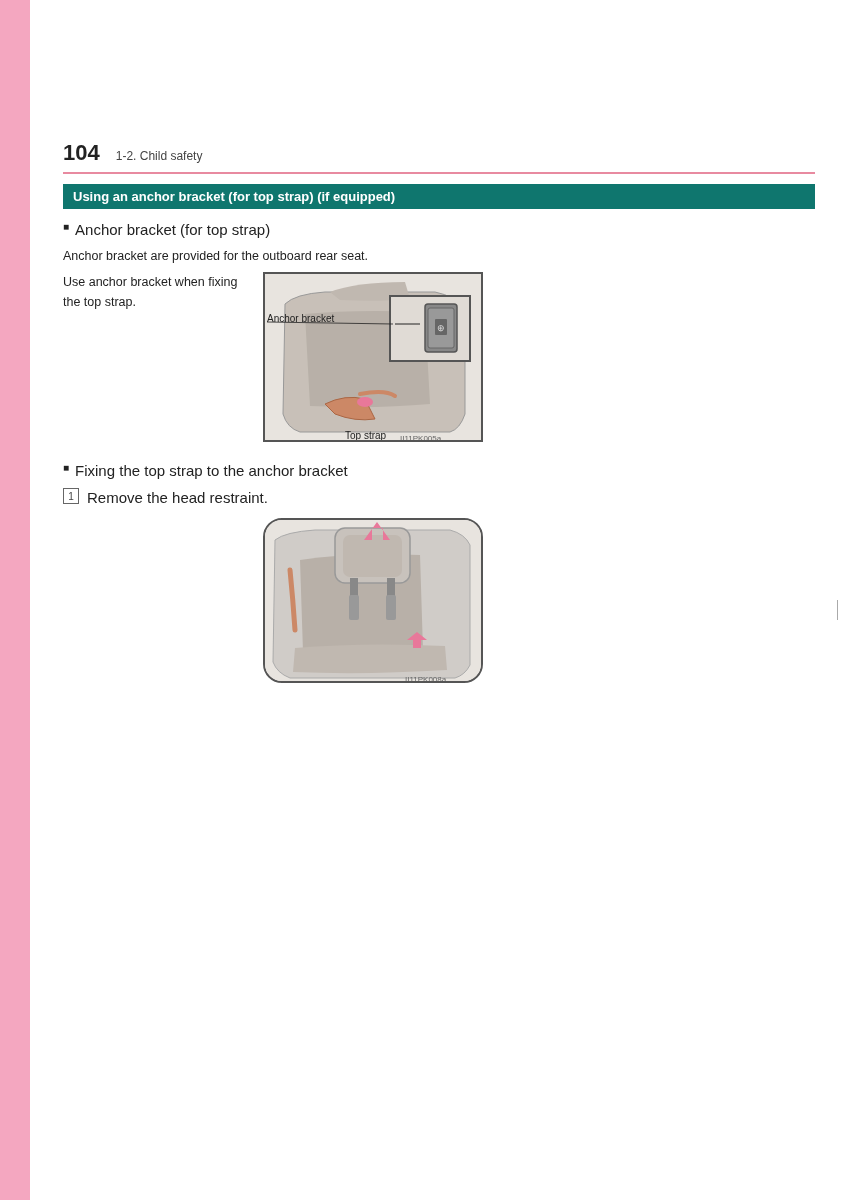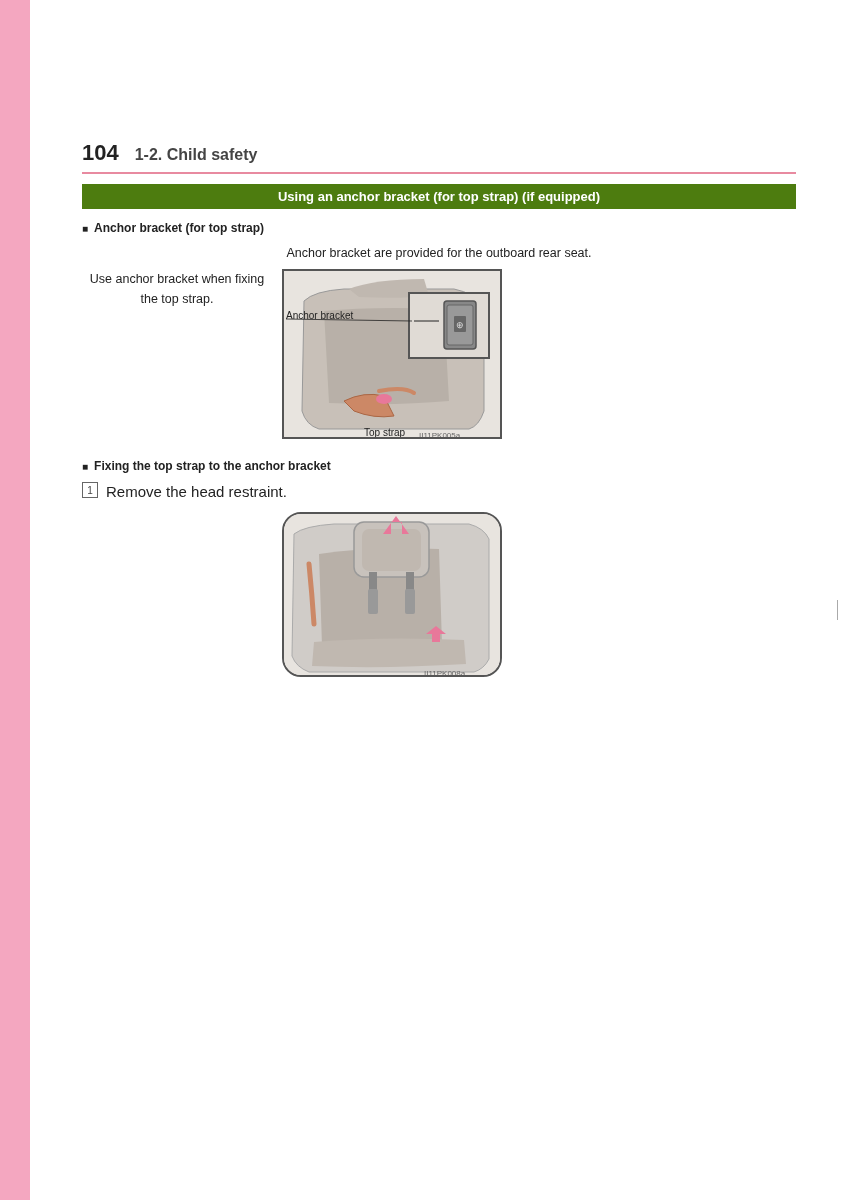--- a/index.html
+++ b/index.html
@@ -24,76 +24,73 @@
       background: #f4a7c0;
     }
 
     
     .main-content {
       position: absolute;
       left: 30px;
       top: 0;
       right: 0;
       bottom: 0;
-      padding: 0 52px;
+      padding: 0 33px;
     }
 
     
     .page-header {
       display: flex;
       align-items: baseline;
       padding-top: 140px;
       padding-bottom: 6px;
       border-bottom: 2px solid #e88aa0;
       margin-bottom: 10px;
     }
     .page-number {
       font-size: 22px;
       font-weight: bold;
       color: #222;
       margin-right: 16px;
     }
     .page-subtitle {
-      font-size: 16px;
+      font-size: 12px;
       color: #444;
-      font-weight: bold;
     }
 
     
     .section-header {
-      background: #4d7c0f;
+      background: #0f766e;
       color: #fff;
       padding: 5px 10px;
       font-size: 13px;
       font-weight: bold;
       margin-bottom: 12px;
-      text-align: center;
     }
 
     
     .subsection-title {
       display: flex;
-      align-items: center;
-      font-size: 12px;
-      font-weight: bold;
+      align-items: flex-start;
+      font-size: 15px;
+      font-weight: normal;
       margin-bottom: 8px;
     }
     .subsection-title::before {
       content: '■';
       color: #222;
       margin-right: 6px;
       font-size: 10px;
     }
 
     .body-text {
       font-size: 12.5px;
       line-height: 1.6;
       margin-bottom: 6px;
       color: #222;
-      text-align: center;
     }
 
     
     .illus-section-1 {
       display: flex;
       align-items: flex-start;
       margin-bottom: 20px;
     }
     .illus-section-1 .text-block {
       flex: 0 0 200px;

